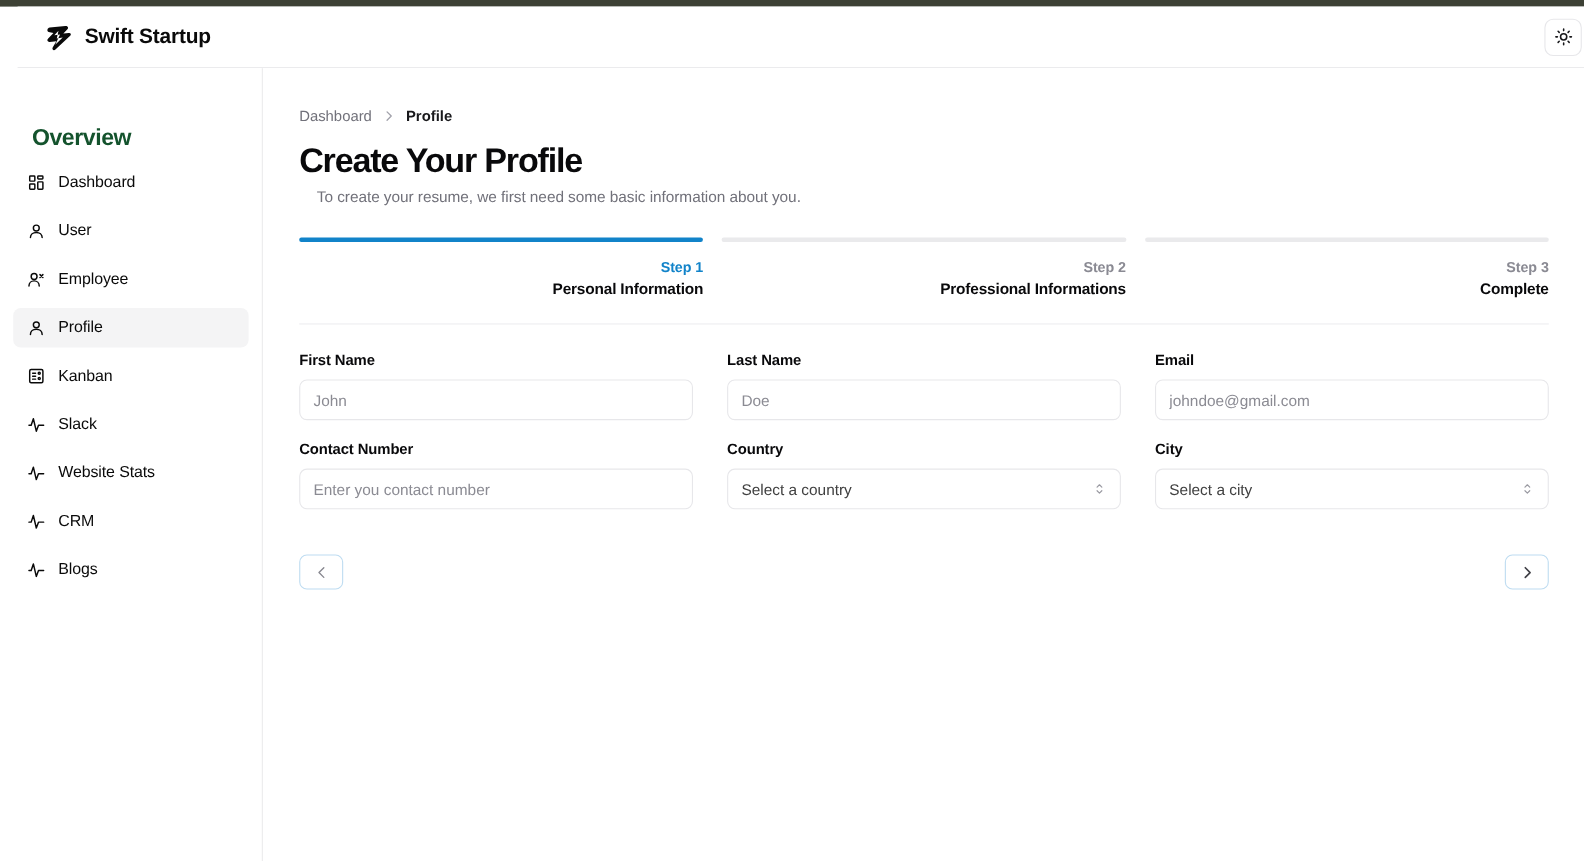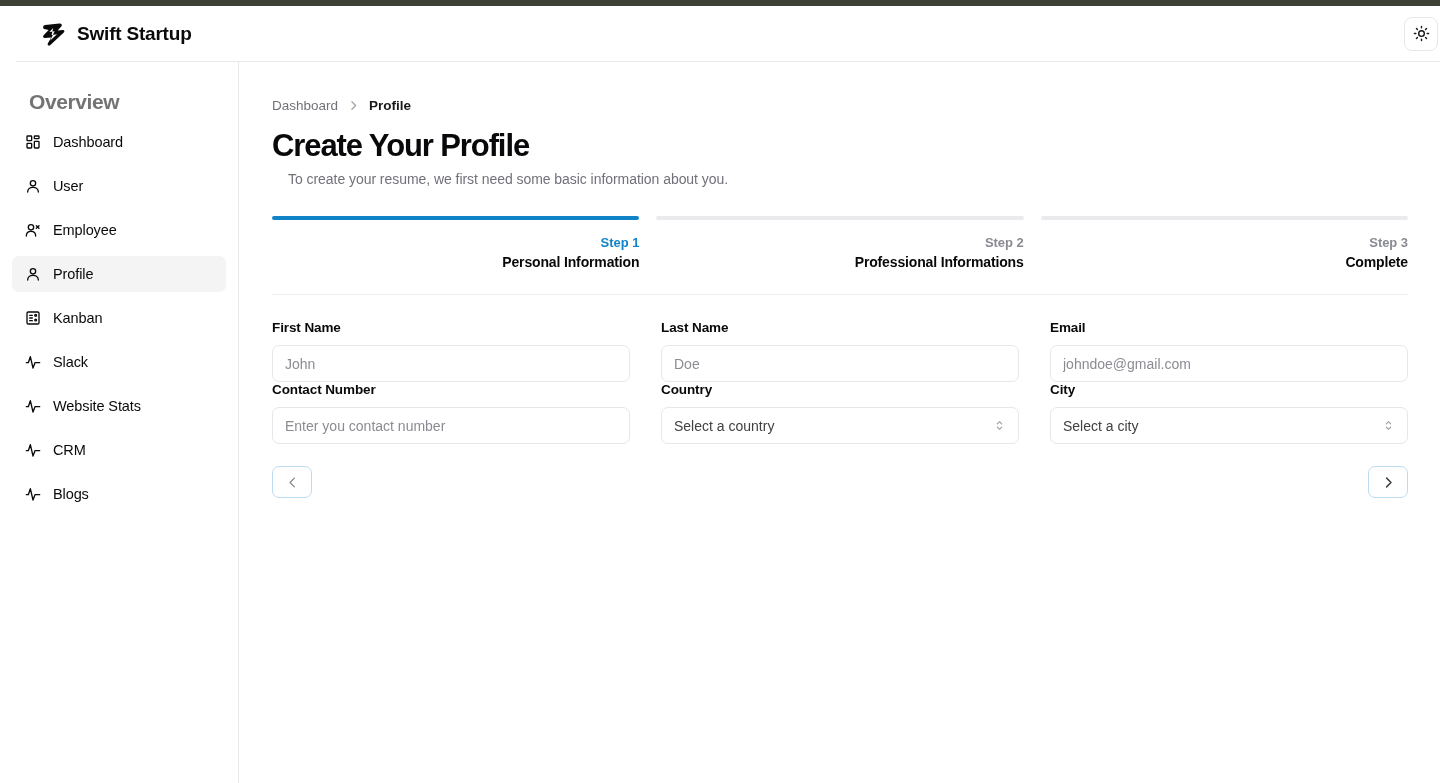--- a/index.html
+++ b/index.html
@@ -44,21 +44,21 @@
   
   .sidebar {
     position: absolute; top: 62px; left: 0;
     width: 239px; height: 721px;
     background: #ffffff;
     border-right: 1px solid #e9e9ec;
     padding: 28px 12px 0 12px;
   }
   .sidebar-title {
     font-size: 21px; font-weight: 700; letter-spacing: -0.4px;
-    color: #737373; padding: 0 6px 10px 17px;
+    color: #14532d; padding: 0 6px 10px 17px; margin-top: 24px;
   }
   .nav { display: flex; flex-direction: column; }
   .nav-item {
     display: flex; align-items: center; gap: 12px;
     height: 36px; padding: 0 12px; margin-bottom: 8px;
     border-radius: 7px; cursor: pointer;
     color: #0a0a0a;
   }
   .nav-item.active { background: #f4f4f5; }
   .nav-icon {
@@ -110,21 +110,21 @@
   }
 
   
   .form-grid {
     display: grid;
     grid-template-columns: repeat(3, 1fr);
     column-gap: 31px;
     row-gap: 0;
     margin-top: 25px;
   }
-  .field { }
+  .field { margin-bottom: 19px; }
   .field-label {
     font-size: 13.5px; font-weight: 700; color: #09090b;
     letter-spacing: -0.1px; display: block; margin-bottom: 10px;
   }
   .input, .select {
     width: 100%; height: 37px;
     border: 1px solid #e7e7ea; border-radius: 7px;
     background: #ffffff;
     padding: 0 12px;
     font-family: "Liberation Sans", sans-serif;

